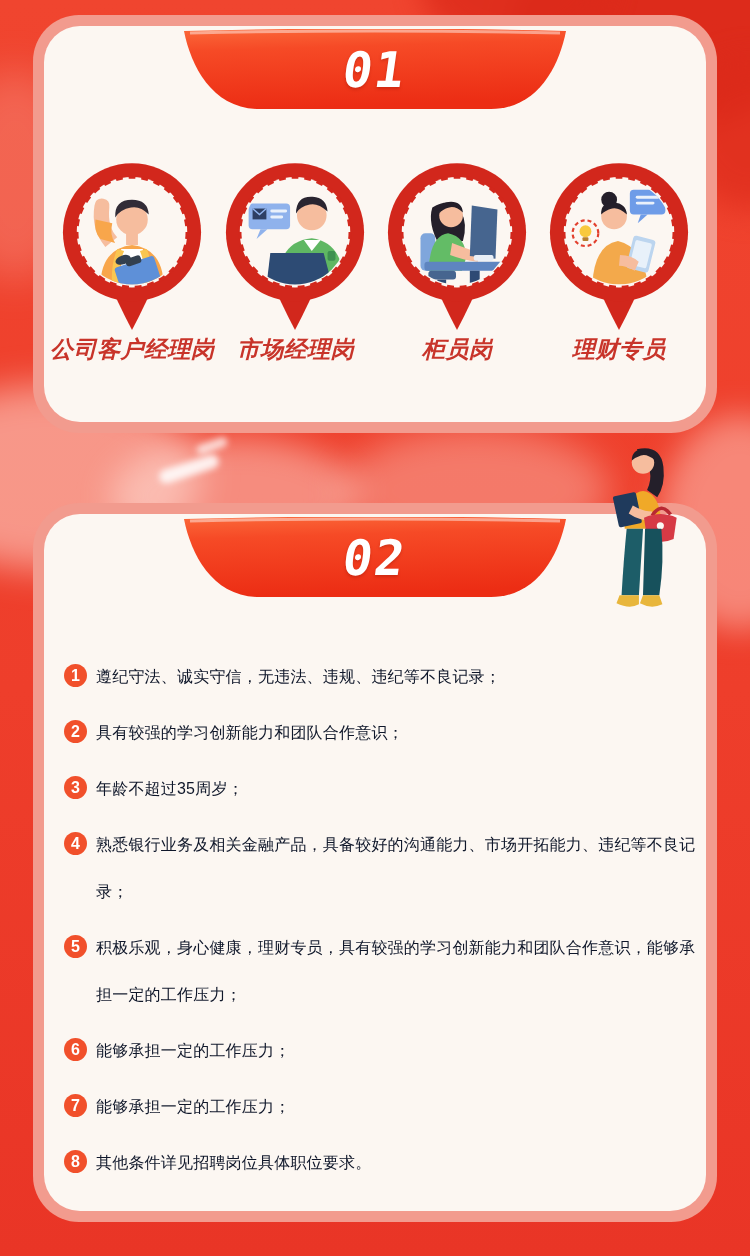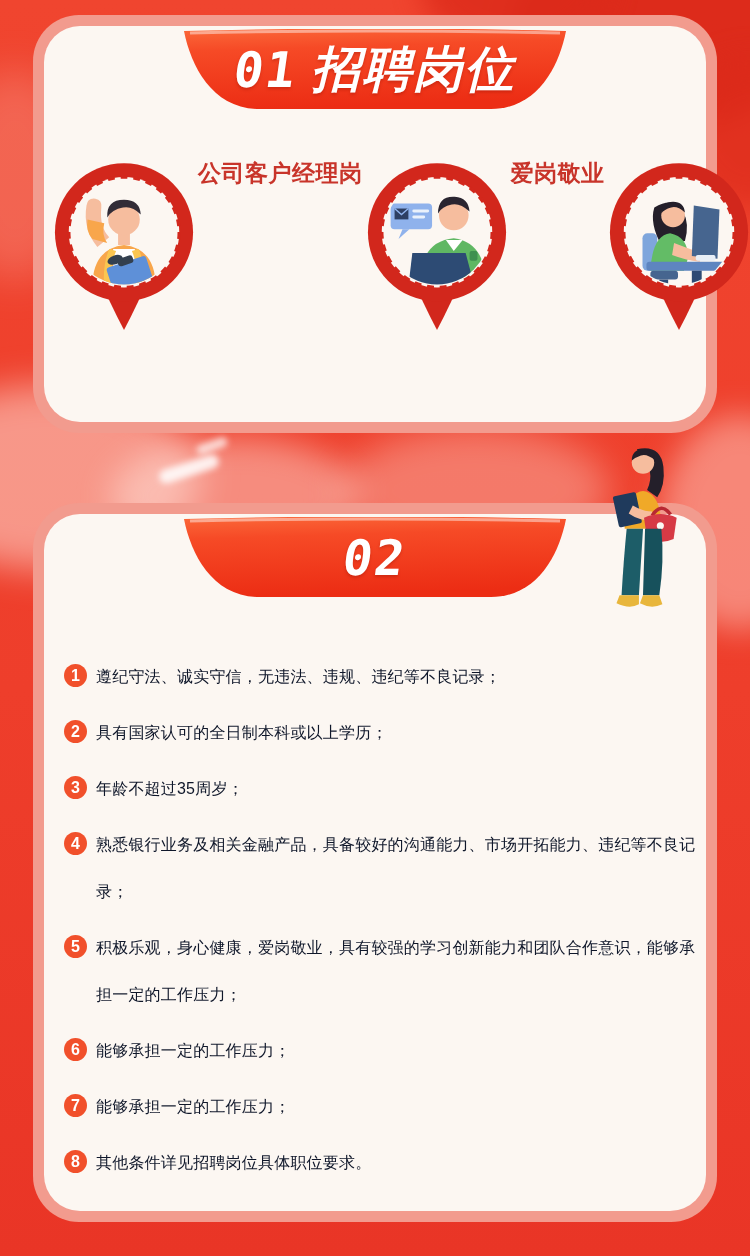--- a/index.html
+++ b/index.html
@@ -26,21 +26,21 @@
   .card-inner{position:relative;width:100%;height:100%;background:#FCF7F2;border-radius:36px;}
 
   .banner{position:absolute;left:50%;transform:translateX(-50%);top:3px;width:382px;height:82px;z-index:3;}
   .banner svg{position:absolute;inset:0;width:100%;height:100%;}
   .banner-text{position:relative;height:100%;display:flex;align-items:center;justify-content:center;gap:14px;
     color:#FFFFFF;font-weight:900;font-style:italic;font-size:49px;letter-spacing:2px;
     text-shadow:0 2px 3px rgba(150,20,5,.35);white-space:nowrap;}
   .banner-num{font-family:"DejaVu Sans Mono","DejaVu Sans",sans-serif;transform:skewX(-8deg);font-style:normal;font-weight:bold;}
 
   .pins{position:absolute;top:134px;left:6px;right:6px;display:flex;}
-  .pin-item{flex:1;display:flex;flex-direction:row;}
+  .pin-item{flex:1;display:flex;flex-direction:column;align-items:center;font-style:italic;}
   .pin-svg{width:148px;height:176px;display:block;}
   .pin-label{margin-top:-2px;font-size:23px;font-weight:bold;color:#C8342A;white-space:nowrap;letter-spacing:.5px;}
 
   .woman{position:absolute;left:592px;top:438px;width:102px;height:196px;z-index:6;}
 
   .req-list{position:absolute;top:139px;left:20px;right:6px;list-style:none;margin:0;padding:0;
     display:flex;flex-direction:column;gap:9px;}
   .req-item{display:flex;align-items:flex-start;}
   .req-badge{flex:0 0 auto;width:23px;height:23px;margin-top:11px;margin-right:9px;background:#F1502B;color:#fff;
     border-radius:50%;font-size:16px;font-weight:bold;display:flex;align-items:center;justify-content:center;}
@@ -70,21 +70,20 @@
             <stop offset="0" stop-color="#FB693A"></stop>
             <stop offset="0.28" stop-color="#F64A26"></stop>
             <stop offset="1" stop-color="#EC2D14"></stop>
           </linearGradient>
         </defs>
         <path d="M0,2 Q191,-3 382,2 C375,38 353,80 307,80 L75,80 C29,80 7,38 0,2 Z" fill="url(#bnGrad1)"></path>
         <path d="M6,4 Q191,0 376,4" stroke="rgba(255,255,255,.45)" stroke-width="3" fill="none"></path>
       </svg>
       <div class="banner-text">
         <span class="banner-num">01</span>
-        <span class="banner-ttl">招聘岗位</span>
       </div>
     </div>
 
     <div class="pins">
 
       <div class="pin-item">
         <svg class="pin-svg" viewBox="0 0 150 178">
           <path d="M46,110 L104,110 Q89,146 75,172 Q61,146 46,110 Z" fill="#D2271C"></path>
           <circle cx="75" cy="73" r="70" fill="#D2271C"></circle>
           <circle cx="75" cy="73" r="56" fill="#FCF7F2"></circle>
@@ -130,21 +129,21 @@
             <rect x="50" y="56" width="13" height="3" rx="1.5" fill="#EAF1FB"></rect>
             <circle cx="92" cy="56" r="15" fill="#F6BD9E"></circle>
             <path d="M76,54 Q76,36 93,37 Q107,38 108,52 Q98,43 90,45 Q80,47 76,54 Z" fill="#2A2530"></path>
             <path d="M58,120 Q60,82 92,79 Q122,83 124,120 Z" fill="#5FB763"></path>
             <path d="M84,81 l8,11 l9,-11 Z" fill="#FFFFFF"></path>
             <rect x="108" y="92" width="8" height="10" rx="2" fill="#3E9050"></rect>
             <path d="M50,94 L104,94 L113,128 L46,128 Z" fill="#2D4B74"></path>
             <rect x="36" y="126" width="86" height="9" rx="4.5" fill="#7FA6DC"></rect>
           </g>
         </svg>
-        <div class="pin-label">爱岗敬业</div>
+        <div class="pin-label">市场经理岗</div>
       </div>
 
       <div class="pin-item">
         <svg class="pin-svg" viewBox="0 0 150 178">
           <path d="M46,110 L104,110 Q89,146 75,172 Q61,146 46,110 Z" fill="#D2271C"></path>
           <circle cx="75" cy="73" r="70" fill="#D2271C"></circle>
           <circle cx="75" cy="73" r="56" fill="#FCF7F2"></circle>
           <circle cx="75" cy="73" r="56" fill="none" stroke="#D2271C" stroke-width="3.5" stroke-dasharray="7 6"></circle>
           <clipPath id="pinClipC">
               <circle cx="75" cy="73" r="53"></circle>
@@ -241,33 +240,33 @@
       </div>
     </div>
 
     <ul class="req-list">
       <li class="req-item">
         <span class="req-badge">1</span>
         <span class="req-text">遵纪守法、诚实守信，无违法、违规、违纪等不良记录；</span>
       </li>
       <li class="req-item">
         <span class="req-badge">2</span>
-        <span class="req-text">具有国家认可的全日制本科或以上学历；</span>
+        <span class="req-text">具有较强的学习创新能力和团队合作意识；</span>
       </li>
       <li class="req-item">
         <span class="req-badge">3</span>
         <span class="req-text">年龄不超过35周岁；</span>
       </li>
       <li class="req-item">
         <span class="req-badge">4</span>
         <span class="req-text">熟悉银行业务及相关金融产品，具备较好的沟通能力、市场开拓能力、违纪等不良记录；</span>
       </li>
       <li class="req-item">
         <span class="req-badge">5</span>
-        <span class="req-text">积极乐观，身心健康，爱岗敬业，具有较强的学习创新能力和团队合作意识，能够承担一定的工作压力；</span>
+        <span class="req-text">积极乐观，身心健康，理财专员，具有较强的学习创新能力和团队合作意识，能够承担一定的工作压力；</span>
       </li>
       <li class="req-item">
         <span class="req-badge">6</span>
         <span class="req-text">能够承担一定的工作压力；</span>
       </li>
       <li class="req-item">
         <span class="req-badge">7</span>
         <span class="req-text">能够承担一定的工作压力；</span>
       </li>
       <li class="req-item">

